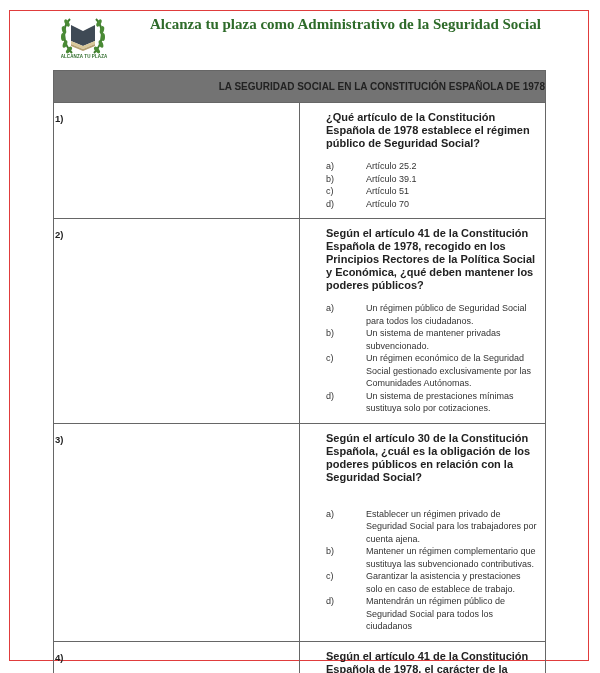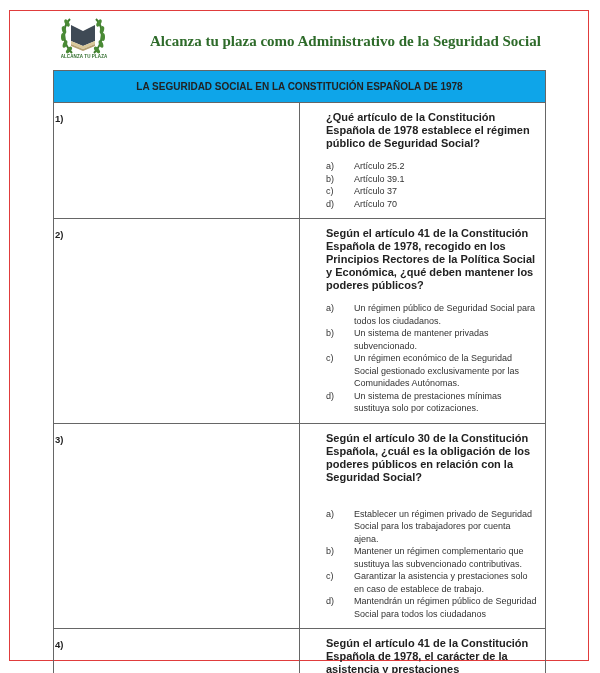--- a/index.html
+++ b/index.html
@@ -1,31 +1,31 @@
 <!DOCTYPE html>
 <html><head>
 <meta charset="utf-8">
 <style>
   html, body { margin:0; padding:0; background:#ffffff; }
   body { width:600px; height:673px; position:relative; overflow:hidden; font-family:"Liberation Sans", sans-serif; color:#222; }
   .frame { position:absolute; left:9px; top:10px; width:580px; height:651px; border:1.5px solid #e03c3c; box-sizing:border-box; }
   .logo { position:absolute; left:56px; top:13px; width:54px; height:50px; }
   .logo-caption { position:absolute; left:55px; top:54px; width:58px; font-size:4.5px; font-weight:bold; color:#2e6b2a; text-align:center; letter-spacing:0.1px; }
-  .title { position:absolute; left:150px; top:33px; width:370px; text-align:left; font-family:"Liberation Serif", serif; font-weight:bold; font-size:15px; color:#2e6b2a; white-space:nowrap; }
+  .title { position:absolute; left:150px; top:16px; width:370px; text-align:left; font-family:"Liberation Serif", serif; font-weight:bold; font-size:15px; color:#2e6b2a; white-space:nowrap; }
   table.quiz { position:absolute; left:53px; top:70px; width:493px; border-collapse:collapse; table-layout:fixed; }
   table.quiz td, table.quiz th { border:1px solid #666; vertical-align:top; padding:0; }
-  .hdr { background:#0ea5e9; height:31px; text-align:center; vertical-align:middle !important; font-size:10px; font-weight:bold; color:#222; }
+  .hdr { background:#737373; height:31px; text-align:right; vertical-align:middle !important; font-size:10px; font-weight:bold; color:#222; }
   .num { width:30px; font-size:9.5px; font-weight:bold; padding:10px 0 0 1px !important; }
   .content { padding:8px 8px 8px 26px !important; }
   .q { font-size:11px; font-weight:bold; line-height:13px; color:#222; margin:0; }
   .opts { margin-top:10px; }
   .opts.gap { margin-top:24px; }
   .opt { display:flex; font-size:9px; line-height:12.5px; color:#333; }
   .opt .lbl { width:28px; flex:none; }
-  .opt .txt { flex:1; }
+  .opt .txt { flex:1;margin-left:12px; }
 </style>
 </head>
 <body>
 
 <div class="frame"></div>
 
 <svg class="logo" viewBox="0 0 54 50">
 
   <path d="M14 6 C6 14 6 30 16 40" stroke="#3d7a2e" stroke-width="2" fill="none"></path>
   <g fill="#4a8a35">
@@ -67,21 +67,21 @@
         <div class="opt">
               <span class="lbl">a)</span>
               <span class="txt">Artículo 25.2</span>
             </div>
         <div class="opt">
               <span class="lbl">b)</span>
               <span class="txt">Artículo 39.1</span>
             </div>
         <div class="opt">
               <span class="lbl">c)</span>
-              <span class="txt">Artículo 37</span>
+              <span class="txt">Artículo 51</span>
             </div>
         <div class="opt">
               <span class="lbl">d)</span>
               <span class="txt">Artículo 70</span>
             </div>
       </div>
     </td>
   </tr>
 
   <tr style="height:115px;">

